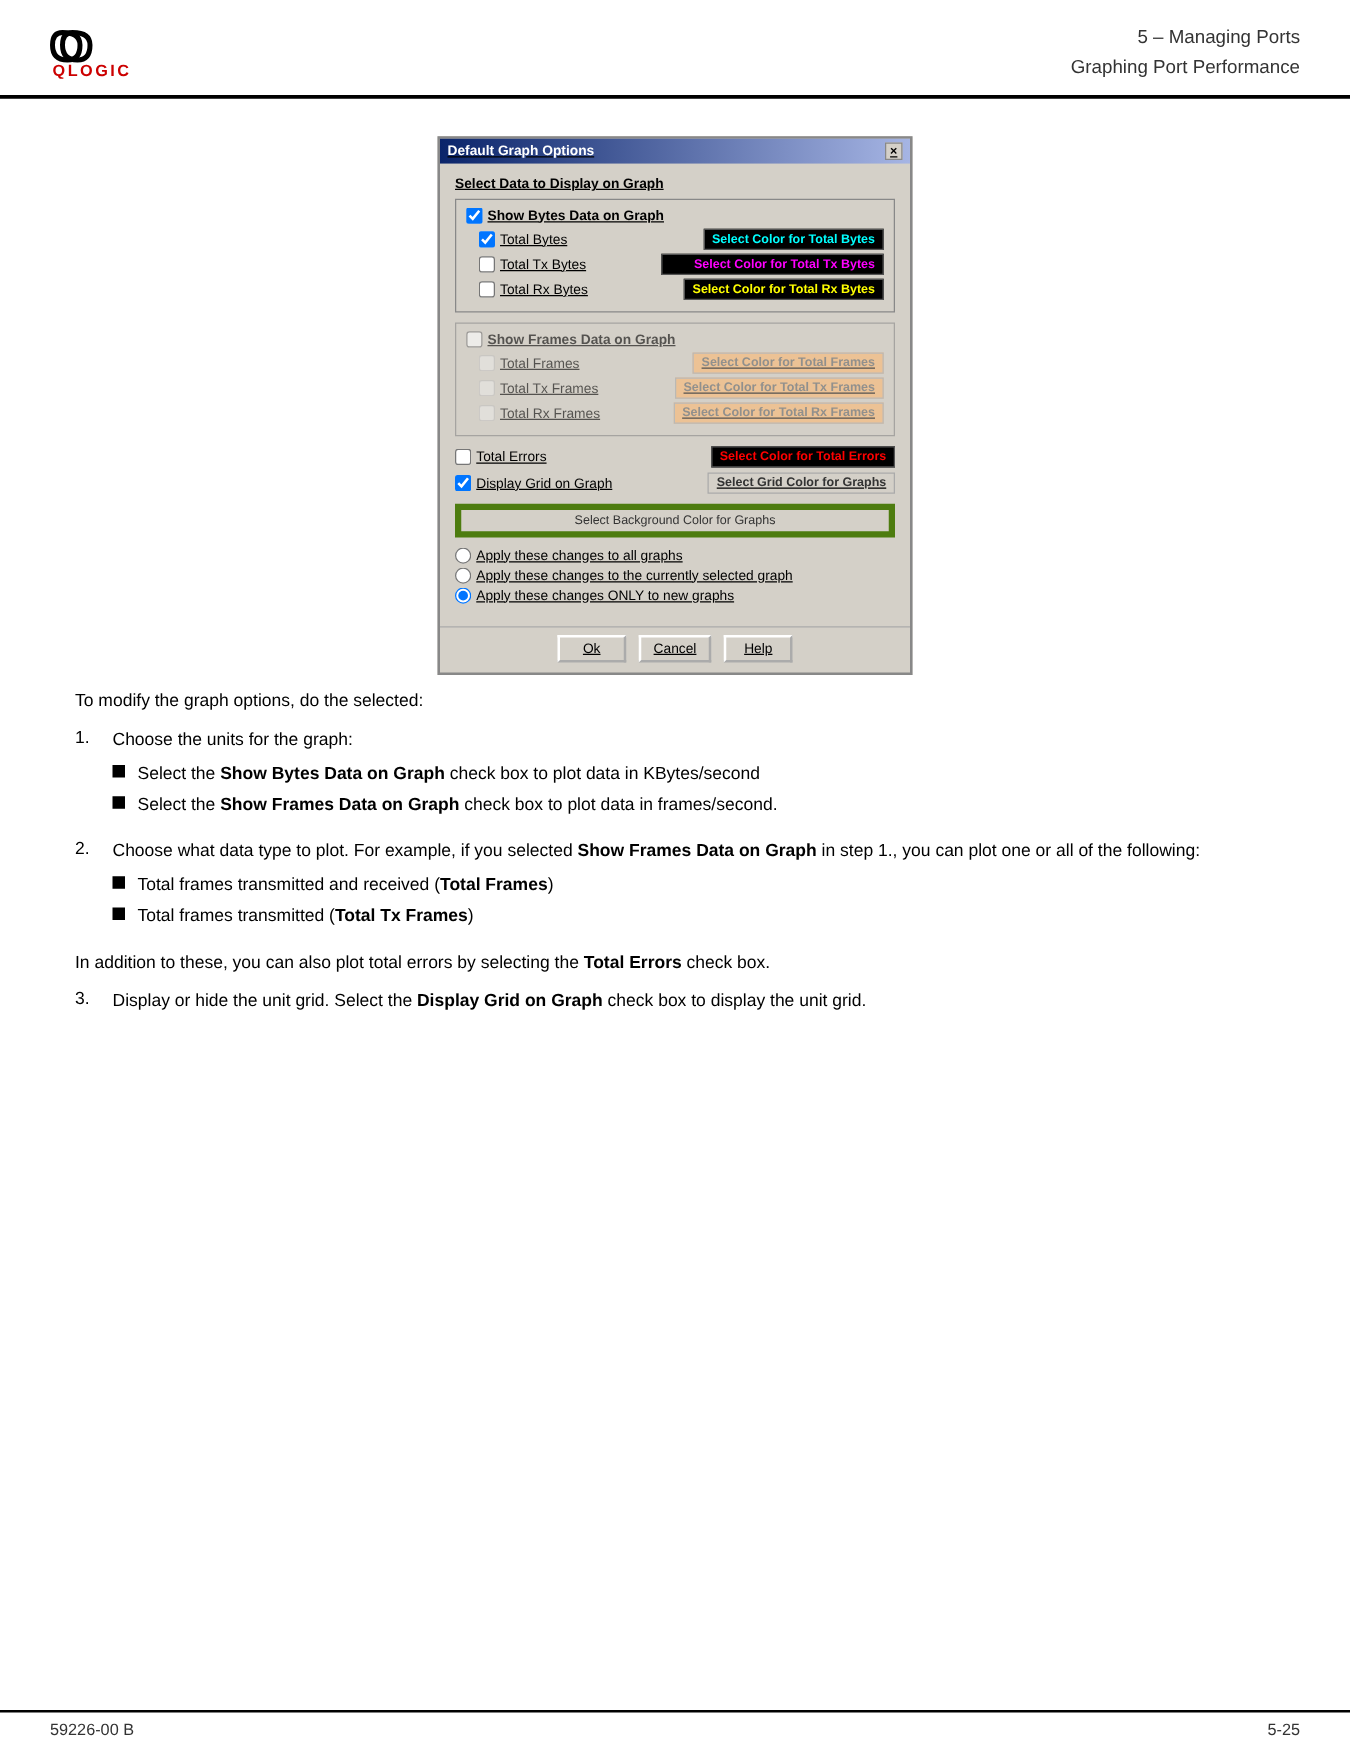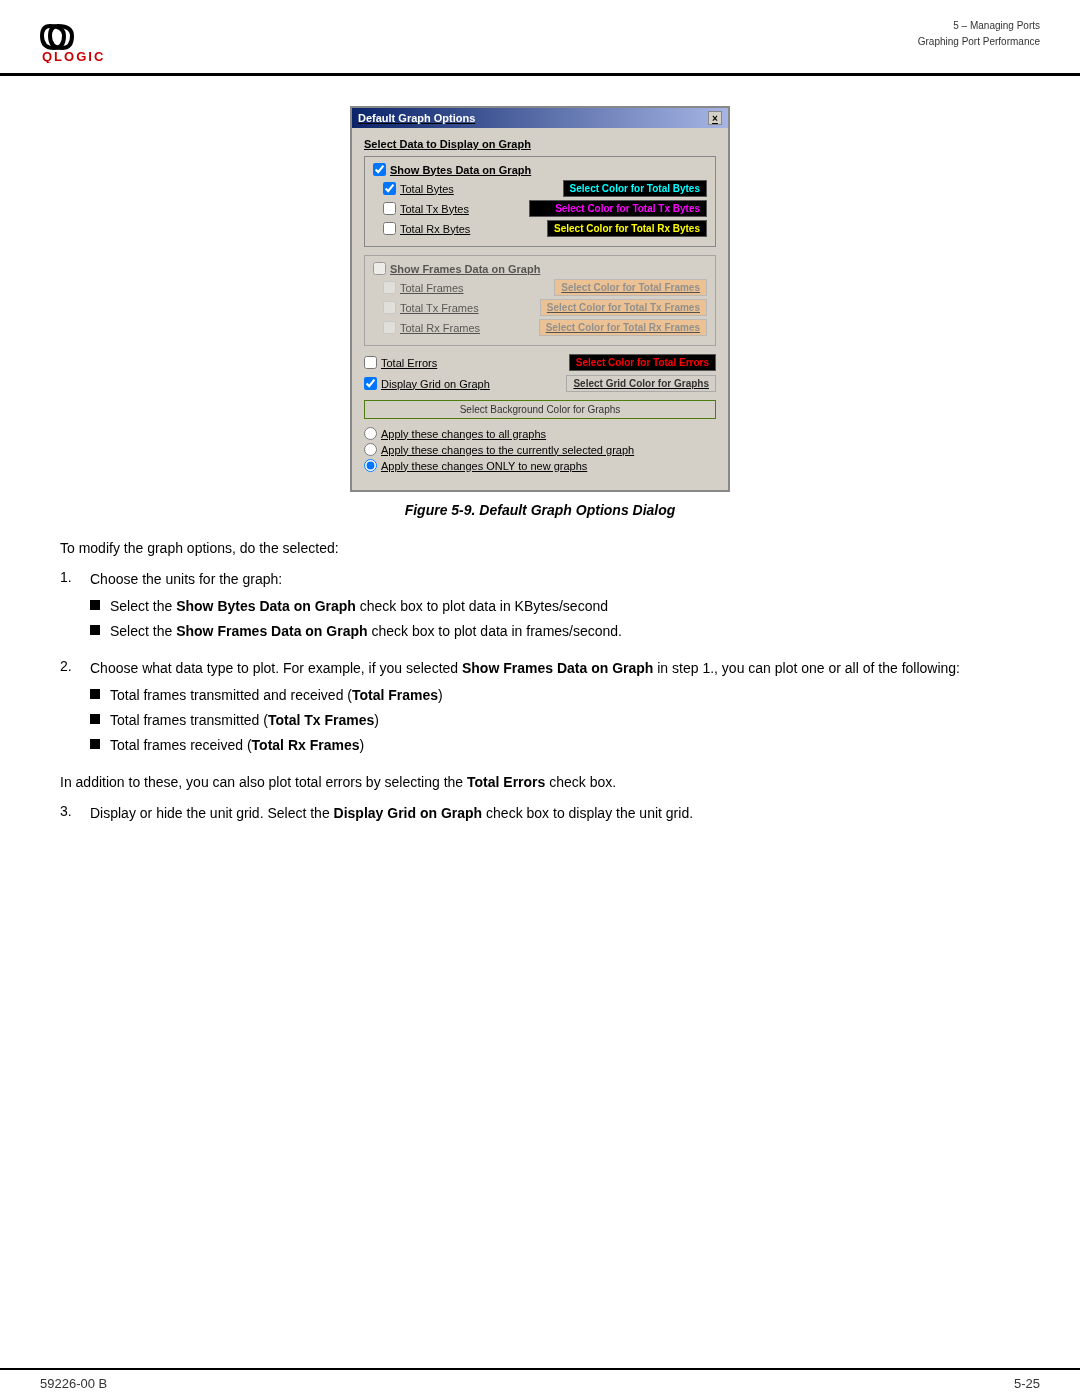--- a/index.html
+++ b/index.html
@@ -17,21 +17,21 @@
     .header {
       display: flex;
       align-items: flex-start;
       justify-content: space-between;
       padding: 18px 40px 0 40px;
       border-bottom: 3px solid #000;
       padding-bottom: 10px;
     }
     .header-title {
       text-align: right;
-      font-size: 10px;
+      font-size: 15px;
       color: #333;
       line-height: 1.6;
     }
 
     
     .main-content {
       padding: 30px 60px 30px 60px;
     }
 
     
@@ -156,21 +156,21 @@
     }
     .standalone-label input[type=checkbox] {
       margin-right: 4px;
     }
 
     .bg-color-btn {
       background: #d4d0c8;
       color: #333;
       font-size: 10px;
       padding: 3px 6px;
-      border: 1px solid #4d7c0f;
+      border: 5px solid #4d7c0f;
       width: 100%;
       text-align: center;
       margin-bottom: 8px;
       cursor: pointer;
     }
 
     .radio-section {
       margin-bottom: 8px;
     }
     .radio-row {
@@ -411,24 +411,28 @@
             <span>Apply these changes to the currently selected graph</span>
           </div>
           <div class="radio-row">
             <input type="radio" name="applyTo" checked="" style="">
             <span>Apply these changes ONLY to new graphs</span>
           </div>
         </div>
 
       </div>
 
+      <div class="dialog-footer">
+        <button class="footer-btn">Ok</button>
+        <button class="footer-btn">Cancel</button>
+        <button class="footer-btn">Help</button>
+      </div>
     </div>
   </div>
 
-  <div class="figure-caption">Figure 5-9.  Default Graph Options Dialog</div>
 
   <p class="body-text">To modify the graph options, do the selected:</p>
 
   <ol class="numbered-list">
 
     <li>
       <span class="num-label">1.</span>
       <div class="num-content">
         <span>Choose the units for the graph:</span>
         <ul class="bullet-list">
@@ -460,26 +464,20 @@
             <span class="bullet-content">
               Total frames transmitted and received (<strong>Total Frames</strong>)
             </span>
           </li>
           <li>
             <span class="bullet-square"></span>
             <span class="bullet-content">
               Total frames transmitted (<strong>Total Tx Frames</strong>)
             </span>
           </li>
-          <li>
-            <span class="bullet-square"></span>
-            <span class="bullet-content">
-              Total frames received (<strong>Total Rx Frames</strong>)
-            </span>
-          </li>
         </ul>
       </div>
     </li>
   </ol>
 
   <p class="body-text">
     In addition to these, you can also plot total errors by selecting the <strong>Total Errors</strong> check box.
   </p>
 
   <div style="display:flex;align-items:flex-start;margin-bottom:10px;">

